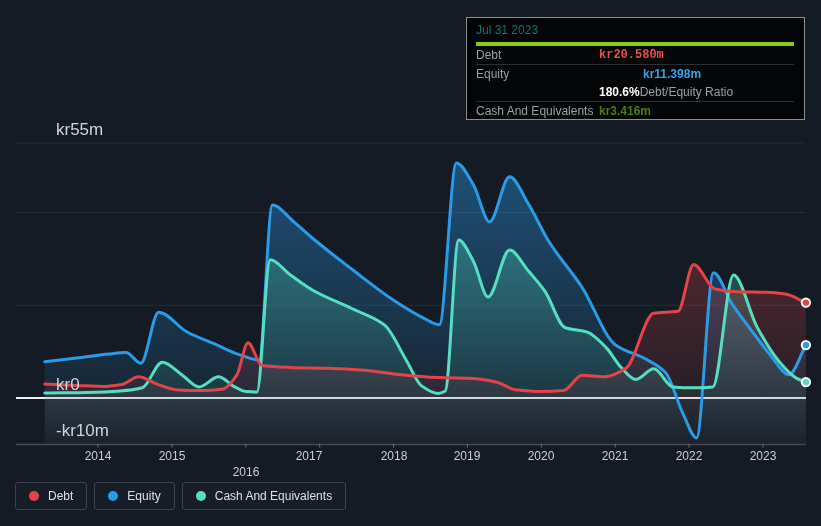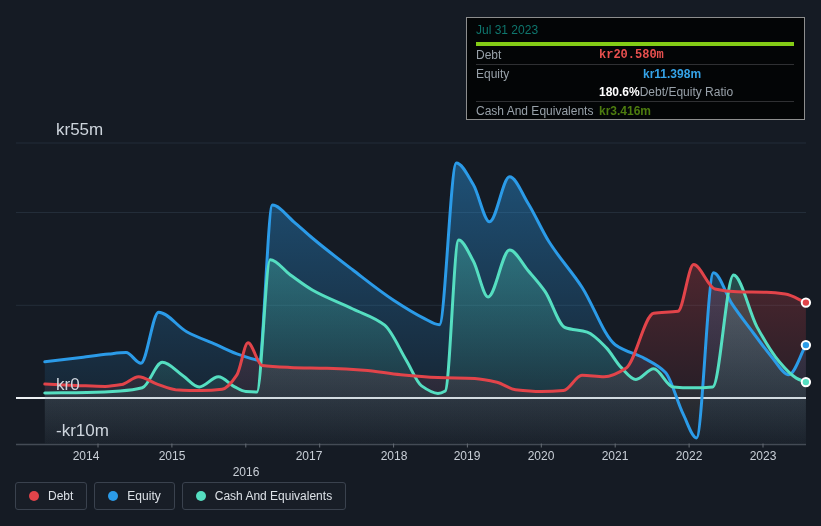--- a/index.html
+++ b/index.html
@@ -82,21 +82,21 @@
         <line x1="689.1" x2="689.1" y1="443.5" y2="447.5" stroke="#666D75" stroke-width="1"></line>
         <line x1="763.0" x2="763.0" y1="443.5" y2="447.5" stroke="#666D75" stroke-width="1"></line>
         <circle cx="805.9" cy="345.1" r="4.2" fill="#2B9BE8" stroke="#FFFFFF" stroke-width="2"></circle>
         <circle cx="805.9" cy="382.1" r="4.2" fill="#55DEC1" stroke="#FFFFFF" stroke-width="2"></circle>
         <circle cx="805.9" cy="302.6" r="4.2" fill="#E2444A" stroke="#FFFFFF" stroke-width="2"></circle>
       </svg>
     <div id="axis-labels">
         <div class="ylabel" style="top: 123px;">kr55m</div>
         <div class="ylabel" style="top: 378px;">kr0</div>
         <div class="ylabel" style="top: 424px;">-kr10m</div>
-        <div class="xlabel" style="left: 64px;">2014</div>
+        <div class="xlabel" style="left: 76px;">2014</div>
         <div class="xlabel" style="left: 150px;">2015</div>
         <div class="xlabel" style="left: 224px; margin-top: 16px;">2016</div>
         <div class="xlabel" style="left: 287px;">2017</div>
         <div class="xlabel" style="left: 372px;">2018</div>
         <div class="xlabel" style="left: 445px;">2019</div>
         <div class="xlabel" style="left: 519px;">2020</div>
         <div class="xlabel" style="left: 593px;">2021</div>
         <div class="xlabel" style="left: 667px;">2022</div>
         <div class="xlabel" style="left: 741px;">2023</div>
       </div>

